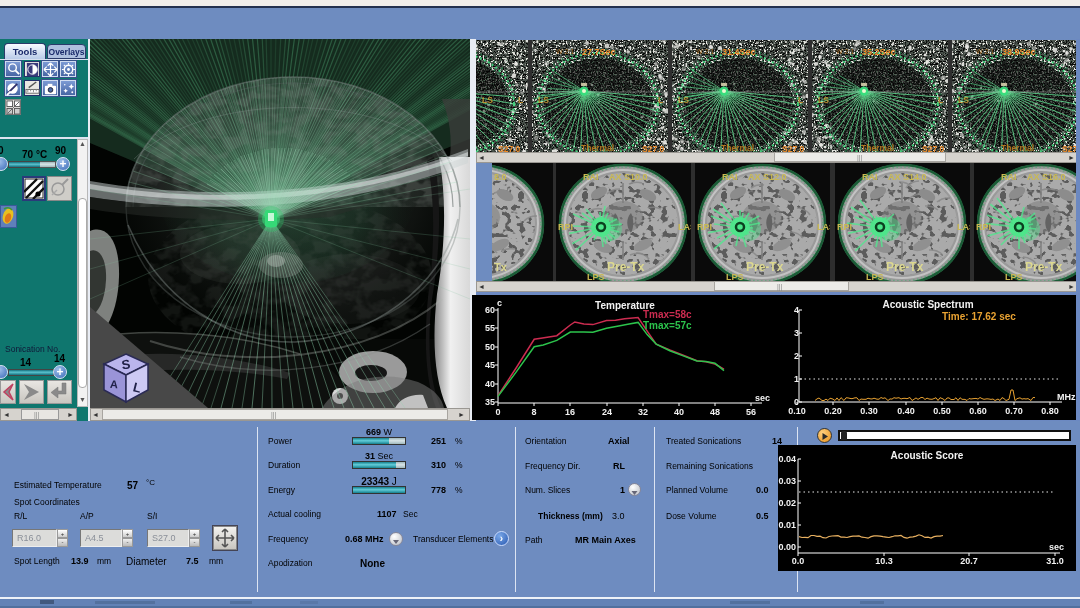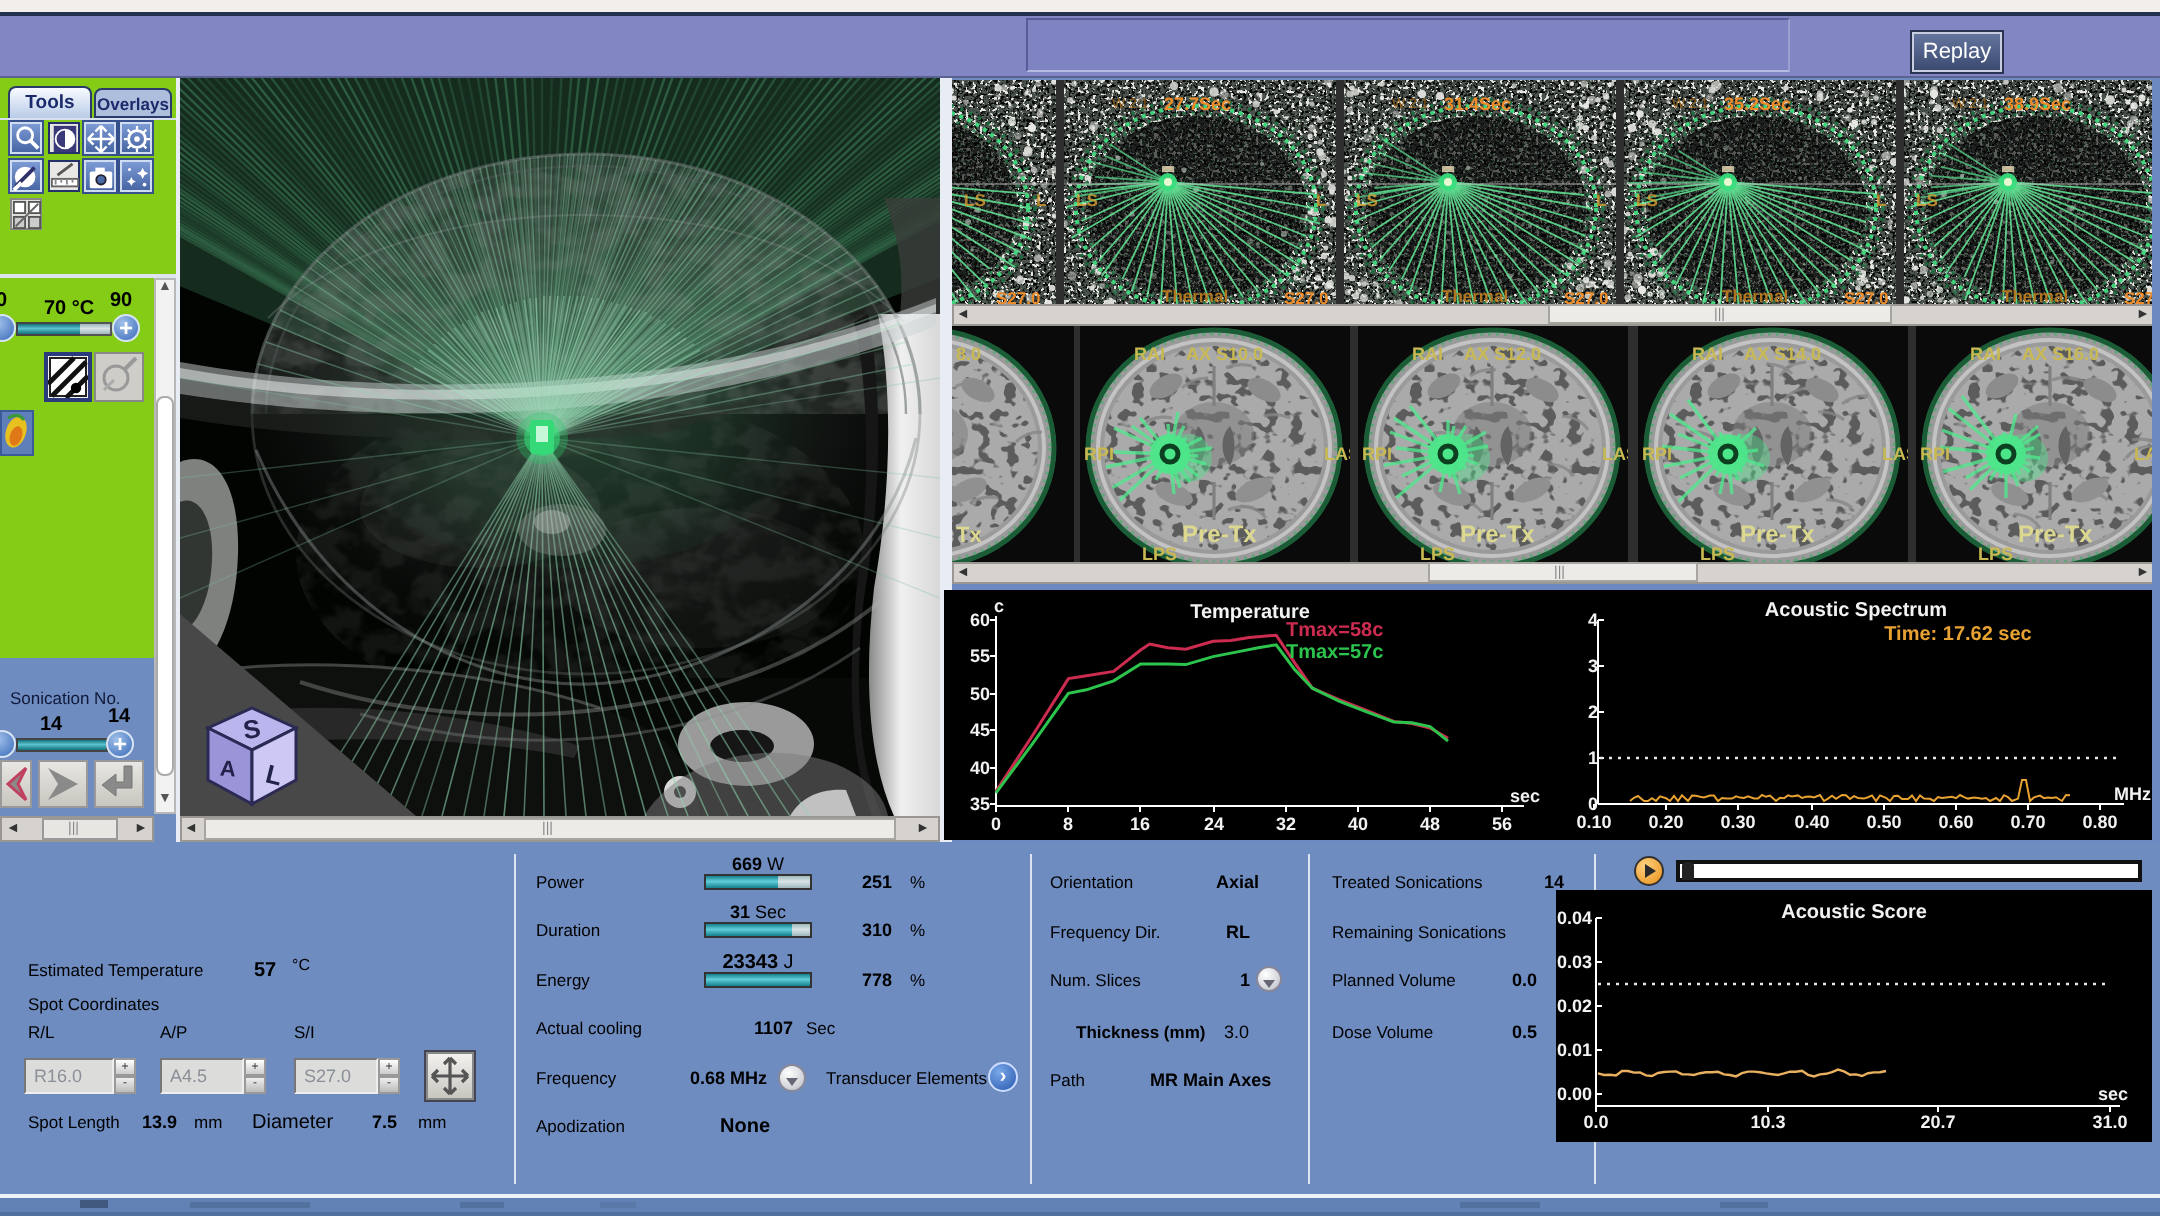--- a/index.html
+++ b/index.html
@@ -43,26 +43,22 @@
         </filter>
         <filter id="btx" color-interpolation-filters="sRGB" x="0" y="0" width="100%" height="100%">
           <feTurbulence type="fractalNoise" baseFrequency="0.15 0.19" numOctaves="2" seed="5" stitchTiles="stitch"></feTurbulence>
           <feColorMatrix type="matrix" values="0 0 0 0 0.33  0 0 0 0 0.33  0 0 0 0 0.33  8 8 8 0 -12.6"></feColorMatrix>
         </filter>
 </defs>
 </svg>
 
 <div class="abs" style="left:0;top:0;width:1080px;height:6px;background:#f1eeeb;"></div>
 <div class="abs" style="left:0;top:6px;width:1080px;height:2px;background:#23304f;"></div>
-<div class="abs" style="left:0;top:8px;width:1080px;height:31px;background:#8287c4;border-bottom:1px solid #5a6090;">
-  <div class="abs" style="left:513px;top:1px;width:382px;height:27px;background:#7e83c1;border:1px solid #575d99;border-bottom-color:#b6bbe2;border-right-color:#9ba0d0;"></div>
-  <div class="abs" style="left:956px;top:8px;width:45px;height:20px;background:linear-gradient(#64759e,#3c4a70);border:1px solid #c8cde0;outline:1px solid #2a3350;color:#fff;font-size:11px;text-align:center;line-height:18px;">Replay</div>
-</div>
 
-<div class="abs" style="left:0;top:39px;width:90px;height:290px;background:#84cc16;">
+<div class="abs" style="left:0;top:39px;width:90px;height:382px;background:#0f766e;">
   <div class="abs" style="left:88px;top:0;width:2px;height:382px;background:#e8ecf4;"></div>
   <div class="abs" style="left:4px;top:4px;width:42px;height:16px;background:linear-gradient(#f8fbff,#b9cbe8);border:1px solid #2a3a6a;border-bottom:none;border-radius:4px 4px 0 0;color:#1a2a6a;font-size:9.5px;font-weight:bold;text-align:center;line-height:15px;z-index:2;">Tools</div>
   <div class="abs" style="left:47px;top:5px;width:39px;height:15px;background:#aebfde;border:1px solid #2a3a6a;border-radius:4px 4px 0 0;color:#1a2a6a;font-size:8.5px;font-weight:bold;text-align:center;line-height:14px;">Overlays</div>
   <div class="abs" style="left:0;top:20px;width:88px;height:1px;background:#d8e0f0;"></div>
   <div class="abs" style="left:5px;top:22px;width:16px;height:16px;background:linear-gradient(#7c9ad4,#4766a4);border:1px solid #d0dcf0;outline:1px solid #35508a;"><svg width="15" height="15" viewBox="0 0 16 16">
           <circle cx="7" cy="6" r="4" fill="none" stroke="#fff" stroke-width="1.5"></circle>
           <line x1="10" y1="9" x2="14" y2="13" stroke="#fff" stroke-width="2"></line>
         </svg></div>
       <div class="abs" style="left:24px;top:22px;width:16px;height:16px;background:#e9e7e3;border:1.5px solid #23306a;"><svg width="15" height="15" viewBox="0 0 16 16">
           <rect x="2" y="1" width="12" height="14" fill="#3a3a7a"></rect>
@@ -1786,21 +1782,21 @@
           </g>
         </g>
       </svg>
 </div>
 <div class="abs" style="left:476px;top:152px;width:604px;height:11px;background:#d6d3ce;border:1px solid #9a9792;">
   <div class="abs" style="left:1px;top:0px;width:9px;height:9px;font-size:7px;color:#333;line-height:9px;">◄</div>
   <div class="abs" style="left:297px;top:-1px;width:172px;height:10px;background:#ecebe8;border:1px solid #a8a5a0;"></div>
   <div class="abs" style="left:380px;top:1px;font-size:7px;color:#888;">|||</div>
   <div class="abs" style="right:2px;top:0px;width:9px;height:9px;font-size:7px;color:#333;line-height:9px;">►</div>
 </div>
-<div class="abs" style="left:476px;top:163px;width:604px;height:118px;">
+<div class="abs" style="left:476px;top:163px;width:604px;height:118px;padding-left:16px;">
   <svg width="604" height="118">
         <rect width="604" height="118" fill="#2e2e2e"></rect>
         <g transform="translate(0,0)">
           <clipPath id="bc0">
             <rect x="0" y="0" width="61" height="118"></rect>
           </clipPath>
           <g clip-path="url(#bc0)">
             <rect width="61" height="118" fill="#0a0a0a"></rect>
             <ellipse cx="-12" cy="61" rx="64" ry="60" fill="#9a9a9a"></ellipse>
             <ellipse cx="-12" cy="61" rx="63" ry="59" fill="none" stroke="#1a5c36" stroke-width="2.5"></ellipse>

